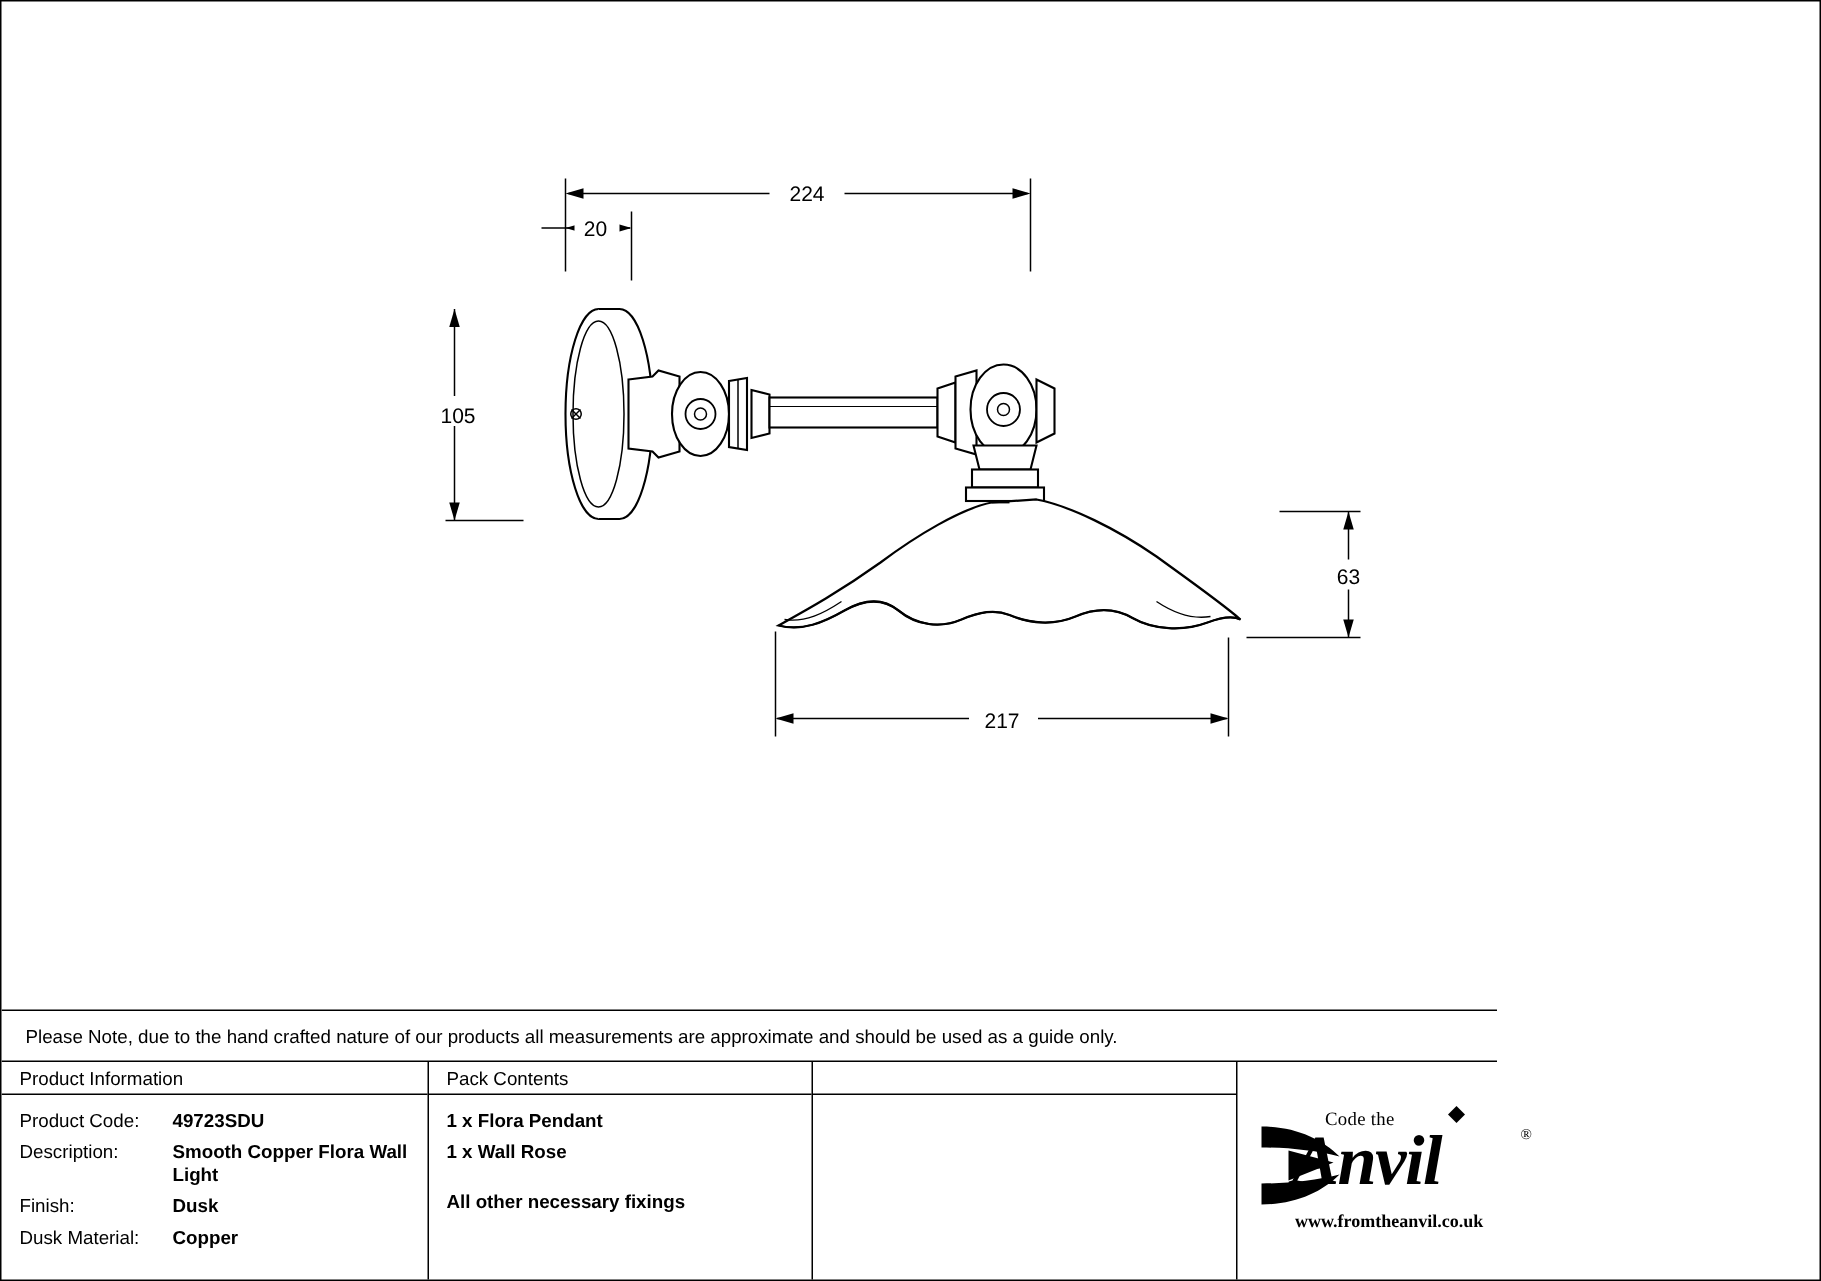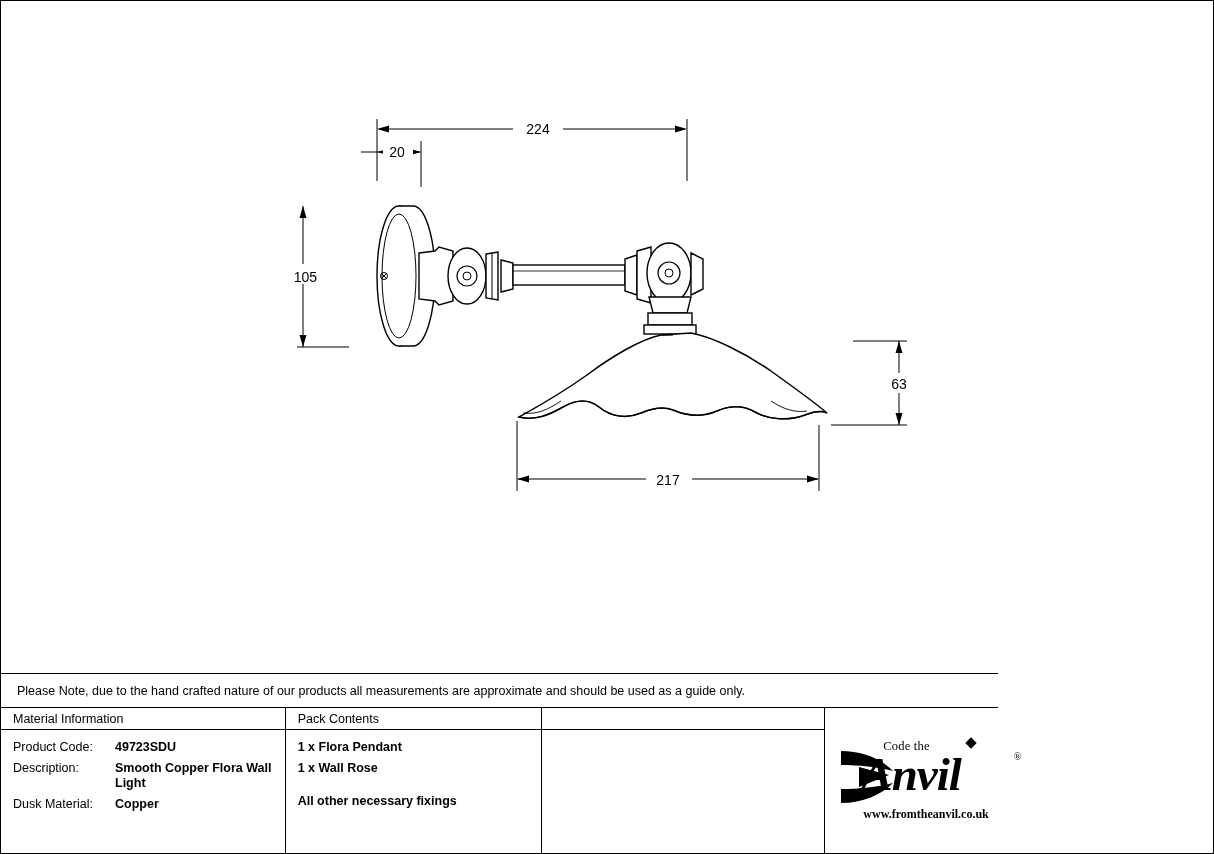--- a/index.html
+++ b/index.html
@@ -298,29 +298,33 @@
 
   <div class="info-block">
 
     <div class="note-row">
       <div class="note-text">Please Note, due to the hand crafted nature of our products all measurements are approximate and should be used as a guide only.</div>
     </div>
 
     <div class="table-wrap">
 
       <div class="col-prod">
-        <div class="col-head">Material Information</div>
+        <div class="col-head">Product Information</div>
         <div class="col-body">
           <div class="spec-row">
             <div class="spec-label">Product Code:</div>
             <div class="spec-value">49723SDU</div>
           </div>
           <div class="spec-row">
             <div class="spec-label">Description:</div>
             <div class="spec-value">Smooth Copper Flora Wall Light</div>
+          </div>
+          <div class="spec-row">
+            <div class="spec-label">Finish:</div>
+            <div class="spec-value">Dusk</div>
           </div>
           <div class="spec-row">
             <div class="spec-label">Dusk Material:</div>
             <div class="spec-value">Copper</div>
           </div>
         </div>
       </div>
 
       <div class="col-pack">
         <div class="col-head">Pack Contents</div>

